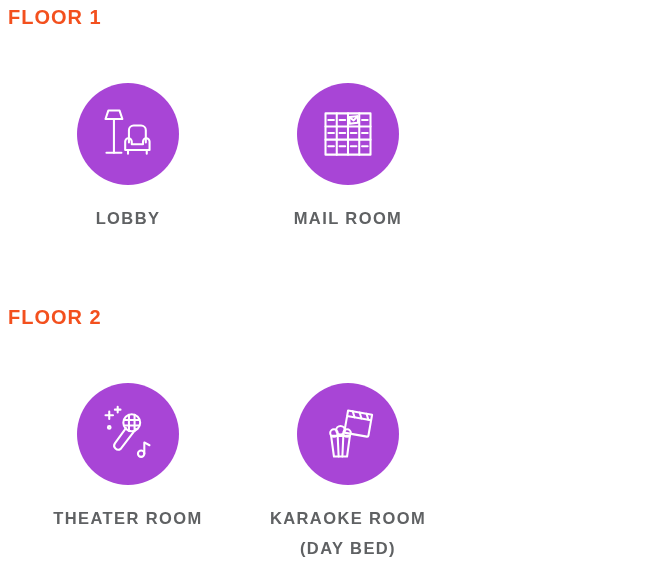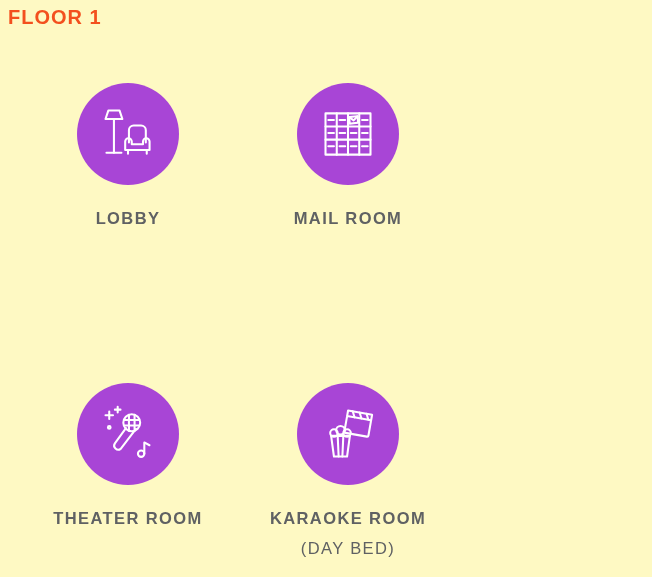--- a/index.html
+++ b/index.html
@@ -1,19 +1,19 @@
 <!DOCTYPE html>
 <html><head>
 <meta charset="utf-8">
 <style>
   html,body{margin:0;padding:0;background:#000;}
   .canvas{
     position:relative;
     width:652px;height:577px;
-    background:#fef9c3;
+    background:#ffffff;
     overflow:hidden;
     font-family:"Liberation Sans", sans-serif;
   }
   .floor-title{
     position:absolute;
     left:8px;
     color:#f3501e;
     font-size:20px;
     font-weight:800;
     letter-spacing:1px;
@@ -46,21 +46,21 @@
     font-size:16.5px;
     font-weight:700;
     letter-spacing:1.4px;
     text-align:center;
     white-space:nowrap;
   }
   .room-sublabel{
     margin-top:11px;
     color:#5f6163;
     font-size:16.5px;
-    font-weight:400;
+    font-weight:700;
     letter-spacing:1.4px;
     text-align:center;
     white-space:nowrap;
   }
   .ic{stroke:#fff;fill:none;stroke-width:2.2;stroke-linecap:round;stroke-linejoin:round;}
 </style>
 </head>
 <body>
 
 <div class="canvas">
@@ -96,20 +96,21 @@
 
         <g transform="rotate(-6 38 17)">
           <rect x="33.5" y="13.5" width="9" height="7"></rect>
           <path d="M33.5 13.5 l4.5 4 l4.5 -4"></path>
         </g>
       </svg>
     </div>
     <div class="room-label">MAIL ROOM</div>
   </div>
 
+  <div class="floor-title" id="floor2-title">FLOOR 2</div>
 
   <div class="room r2 c1">
     <div class="circle">
       <svg class="ic" width="60" height="60" viewBox="0 0 64 64" aria-hidden="true">
 
         <circle cx="36" cy="20" r="9"></circle>
         <path d="M28.5 17 h15 M28.5 23 h15"></path>
         <path d="M33 11.5 v17 M39 11.5 v17"></path>
 
         <path d="M29.8 25.8 L18 42 a4.3 4.3 0 0 0 6.2 5.8 L40.5 26.5"></path>

